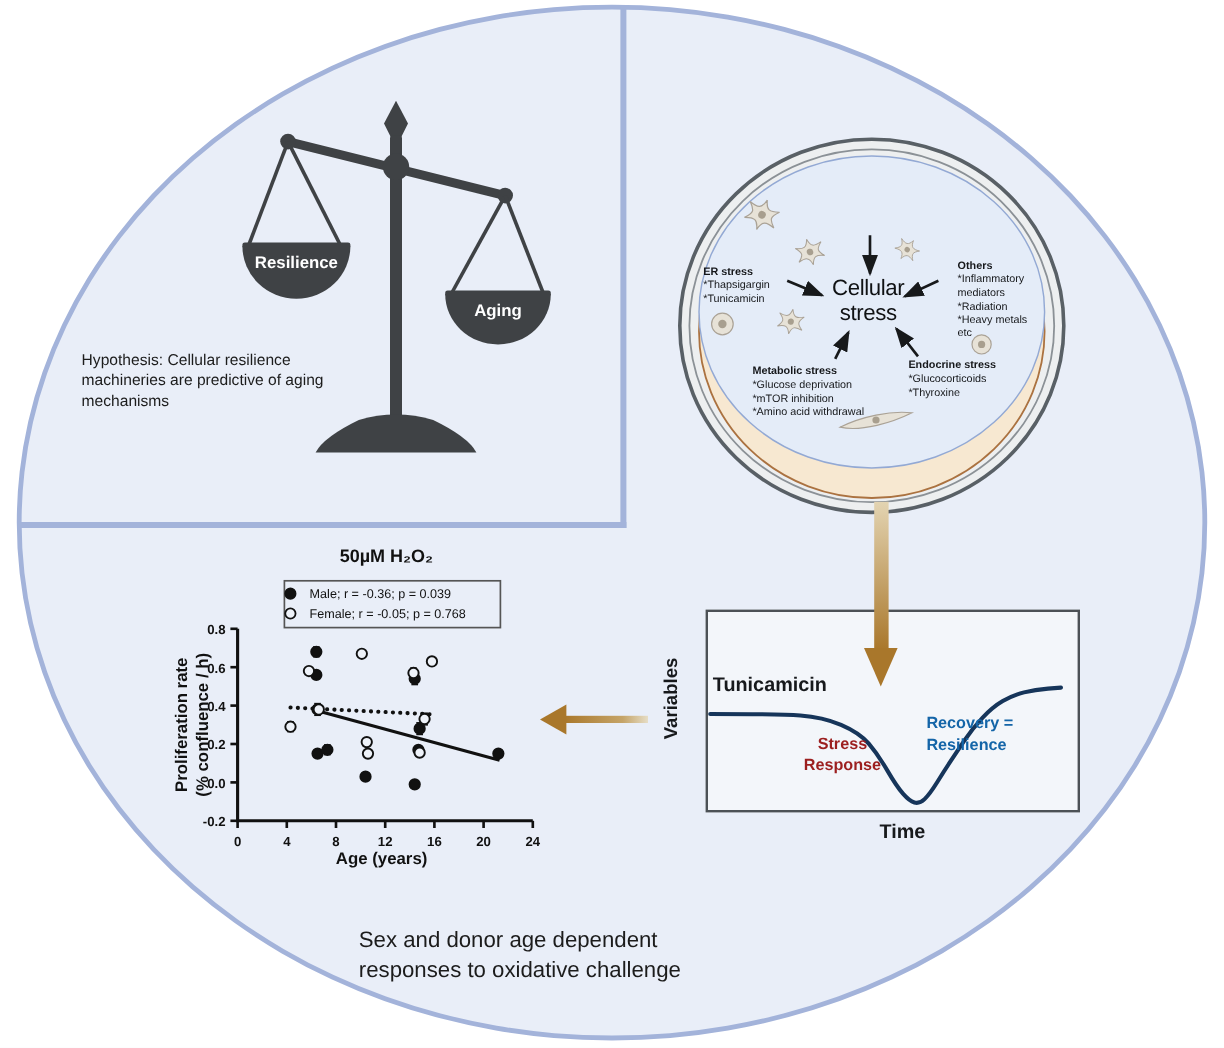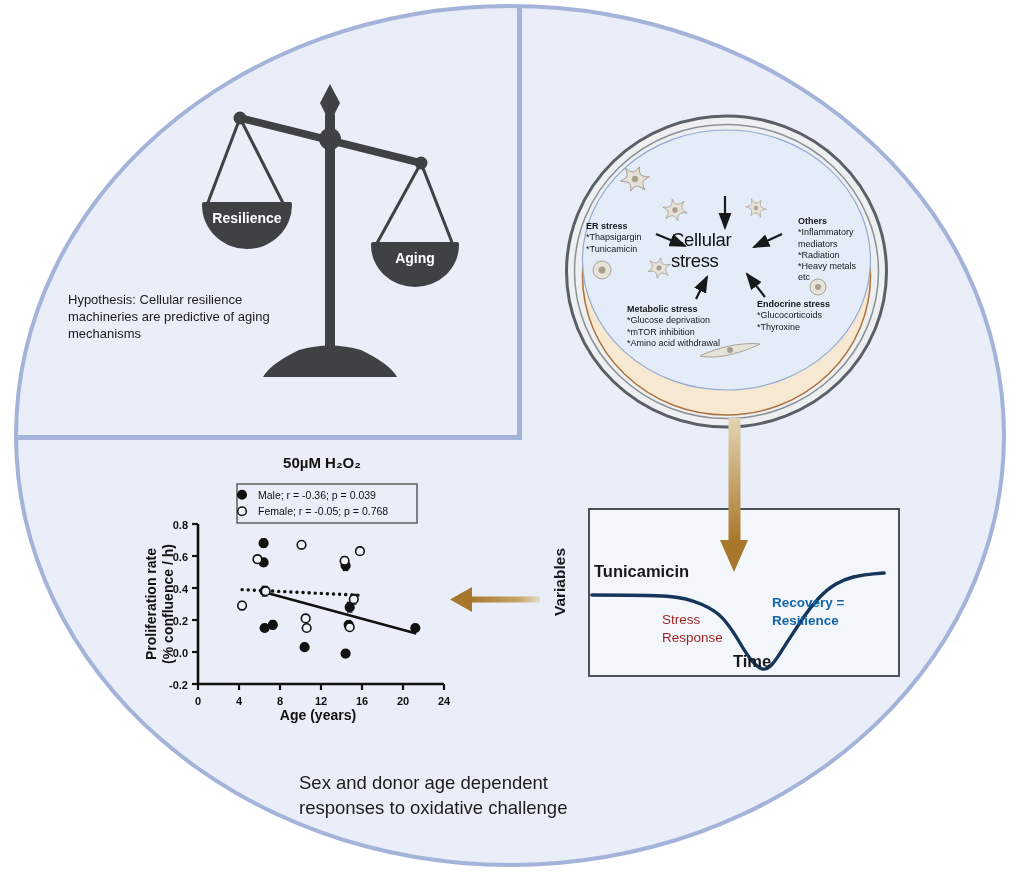--- a/index.html
+++ b/index.html
@@ -10,38 +10,38 @@
   .divider{position:absolute;background:#a3b3da;}
   .divider.v{left:517px;top:5px;width:5px;height:435px;}
   .divider.h{left:15px;top:435px;width:507px;height:5px;}
   .scale-svg{position:absolute;left:150px;top:55px;width:340px;height:340px;}
   .pan-label{font-weight:700;font-size:14px;fill:#fff;text-anchor:middle;}
   .hypothesis{position:absolute;left:68px;top:291px;width:208px;font-size:13px;line-height:1.32;color:#1c1c1c;}
   .dish-svg{position:absolute;left:560px;top:110px;width:333px;height:322px;}
   .ptxt{position:absolute;font-size:9px;line-height:1.25;color:#15171a;}
   .ptxt b{display:block;font-weight:700;}
   .ptxt span{display:block;}
-  .cellular{position:absolute;left:671px;top:230px;width:105px;
+  .cellular{position:absolute;left:671px;top:230px;width:105px;text-align:center;
             font-size:18.5px;line-height:1.12;letter-spacing:-0.3px;color:#101214;}
   .scatter{position:absolute;left:140px;top:440px;width:330px;height:300px;}
   .tick{font-family:"Liberation Sans",sans-serif;font-weight:700;font-size:11px;fill:#111;}
   .leg{font-family:"Liberation Sans",sans-serif;font-size:10.5px;fill:#111;}
   .ctitle{font-family:"Liberation Sans",sans-serif;font-weight:700;font-size:15px;fill:#111;}
   .axlab{font-family:"Liberation Sans",sans-serif;font-weight:700;font-size:14px;fill:#111;}
   .homeo-box{position:absolute;left:588px;top:508px;width:312px;height:169px;background:#f3f6fa;
              border:2px solid #4c5156;box-sizing:border-box;}
   #homeo-svg{position:absolute;left:0;top:0;width:308px;height:165px;}
   .homeo-label{position:absolute;left:594px;top:562px;font-weight:700;font-size:16.5px;color:#17191c;}
-  .stress-label{position:absolute;left:662px;top:611px;width:80px;font-weight:400;font-size:13.5px;
-                line-height:1.3;color:#9c1f1f;}
+  .stress-label{position:absolute;left:662px;top:611px;width:80px;font-weight:700;font-size:13.5px;
+                line-height:1.3;color:#9c1f1f;text-align:center;}
   .recovery-label{position:absolute;left:772px;top:594px;width:118px;text-align:left;font-weight:700;
                   font-size:13.5px;line-height:1.3;color:#1465a8;}
   .variables-label{position:absolute;left:551px;top:548px;writing-mode:vertical-rl;transform:rotate(180deg);
                    font-weight:700;font-size:15.5px;color:#17191c;}
-  .time-label{position:absolute;left:712px;top:652px;width:80px;text-align:center;font-weight:700;
+  .time-label{position:absolute;left:712px;top:684px;width:80px;text-align:center;font-weight:700;
               font-size:16.5px;color:#17191c;}
   .arrow-down{position:absolute;left:714px;top:418px;width:40px;height:156px;}
   .arrow-left{position:absolute;left:446px;top:582px;width:98px;height:36px;}
   .caption-bottom{position:absolute;left:299px;top:771px;width:272px;font-size:18.5px;line-height:1.35;color:#1c1c1c;}
 </style>
 </head>
 <body>
 
 <div class="canvas">
 

